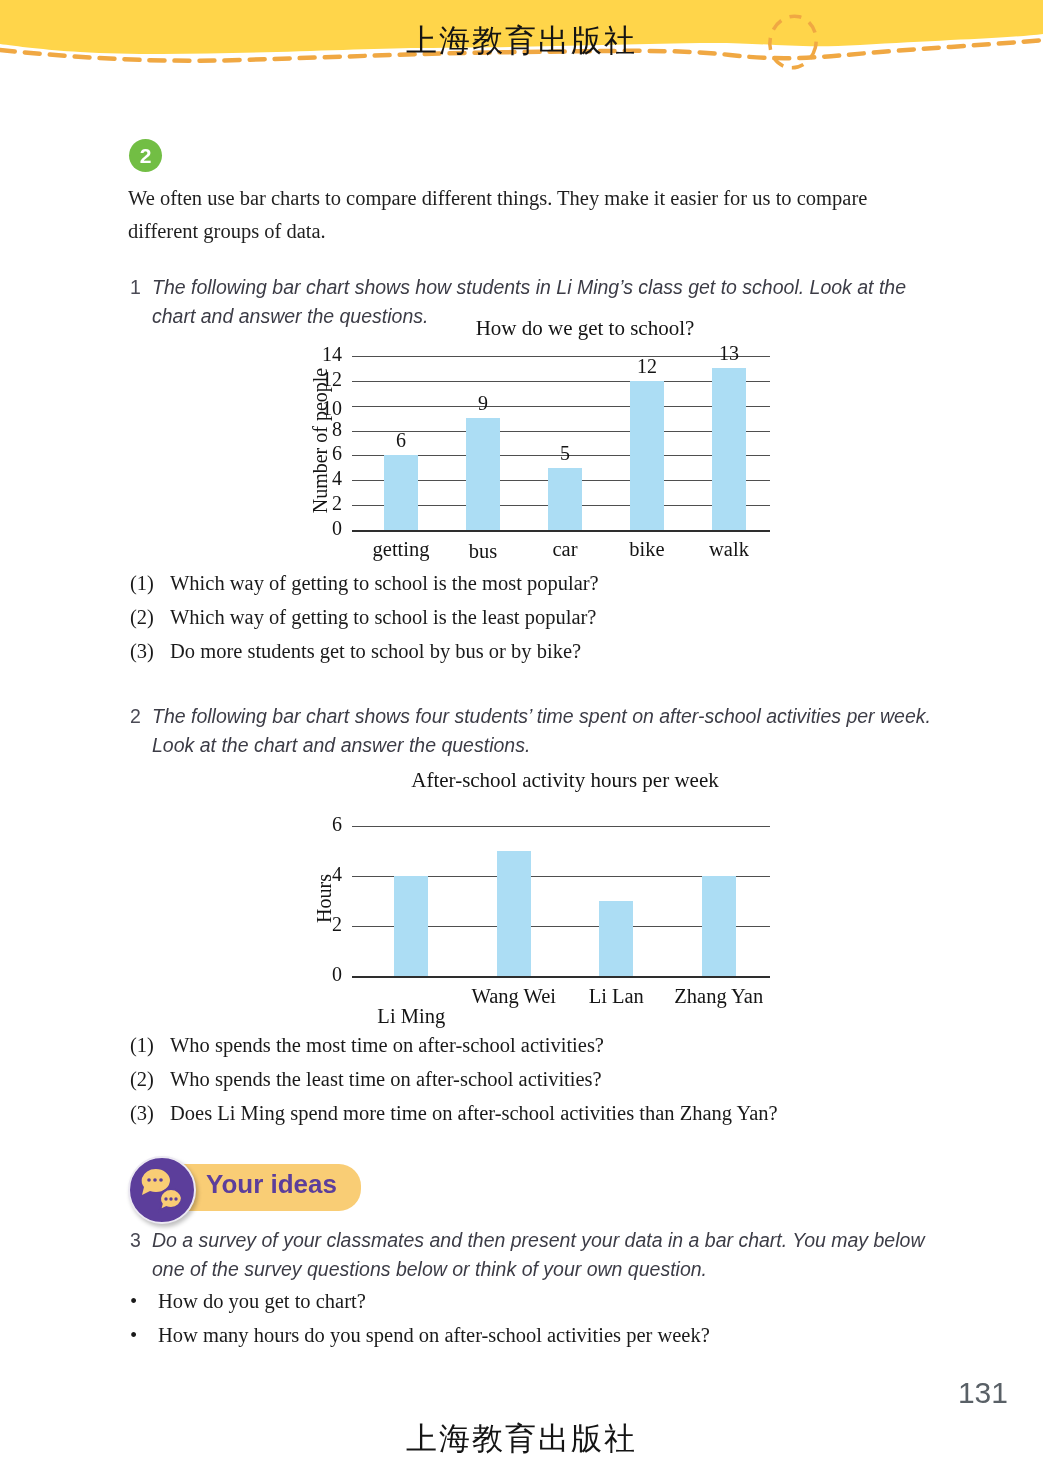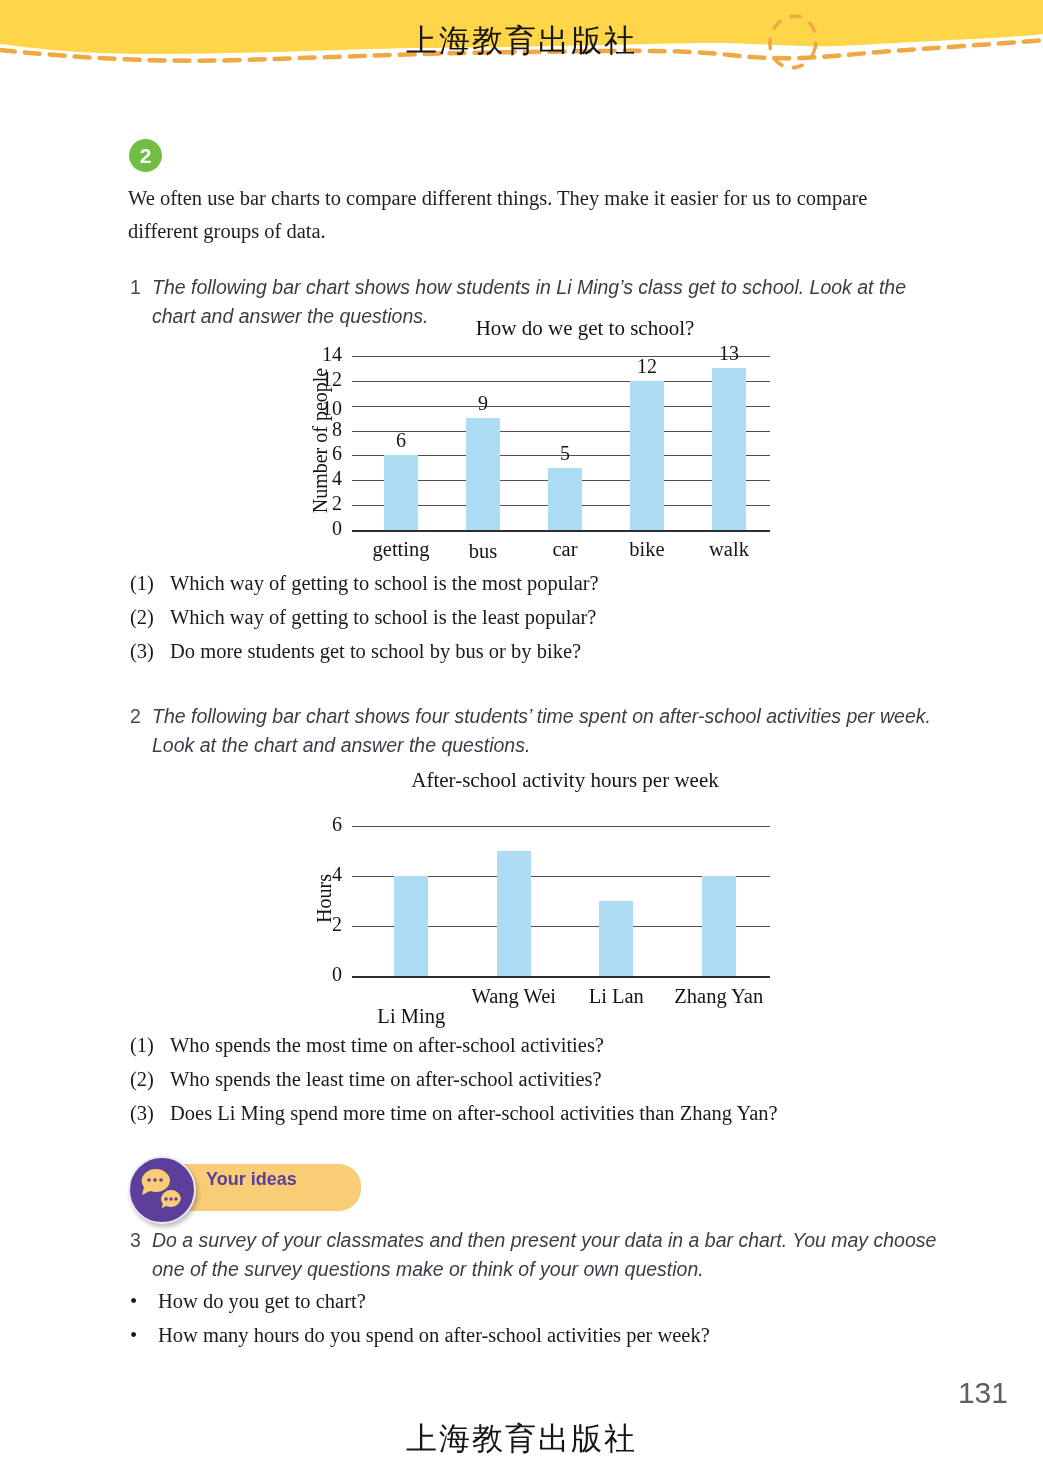--- a/index.html
+++ b/index.html
@@ -35,21 +35,21 @@
   .value-label{position:absolute;width:60px;text-align:center;font-size:20px;color:#141414;}
   .cat-label{position:absolute;width:120px;text-align:center;font-size:20.5px;color:#141414;}
   
   .q-row{position:absolute;left:130px;display:flex;font-size:20.5px;color:#1a1a1a;}
   .q-num{width:40px;flex:none;}
   
   .idea-badge{position:absolute;left:128px;top:1156px;width:240px;height:68px;}
   .idea-pill{position:absolute;left:28px;top:8px;width:205px;height:47px;background:#F9CD75;
         border-radius:16px 22px 22px 16px;}
   .idea-label{position:absolute;left:78px;top:13px;font-family:"Liberation Sans",sans-serif;
-        font-weight:bold;font-size:18px;color:#5C3E9B;}
+        font-weight:bold;font-size:26px;color:#5C3E9B;}
   .idea-circle{position:absolute;left:0;top:0;width:64px;height:64px;border-radius:50%;
         background:#5C3E9B;border:2px solid #ece9f2;box-shadow:2px 3px 4px rgba(0,0,0,0.25);}
   
   .bullet-row{position:absolute;left:130px;display:flex;font-size:20.5px;color:#1a1a1a;}
   .bullet-dot{width:28px;flex:none;}
   .page-num{position:absolute;left:948px;top:1376px;width:60px;text-align:right;
         font-family:"Liberation Sans",sans-serif;font-size:30px;color:#596066;}
   .footer-title{position:absolute;left:0;top:1418px;width:1043px;text-align:center;
         font-family:"Liberation Serif",serif;font-size:31px;letter-spacing:2px;color:#141414;}
 </style>
@@ -179,21 +179,21 @@
         <path fill="#F9CD75" stroke="#5C3E9B" stroke-width="2.2" d="M30,40 a11,10 0 0 1 11,-9 a11,10 0 0 1 11,9 a11,10 0 0 1 -11,10 c-1.6,0 -3.2,-0.3 -4.6,-0.8 l-6.4,3 l1.6,-6.2 a10,9 0 0 1 -1.6,-6 z"></path>
         <circle cx="36" cy="41" r="1.7" fill="#5C3E9B"></circle>
         <circle cx="41" cy="41" r="1.7" fill="#5C3E9B"></circle>
         <circle cx="46" cy="41" r="1.7" fill="#5C3E9B"></circle>
       </svg>
     </div>
   </div>
 
   <div class="exercise" style="left:130px;top:1226px;">
     <div class="ex-num">3</div>
-    <div class="ex-text">Do a survey of your classmates and then present your data in a bar chart. You may choose one of the survey questions make or think of your own question.</div>
+    <div class="ex-text">Do a survey of your classmates and then present your data in a bar chart. You may below one of the survey questions below or think of your own question.</div>
   </div>
 
   <div class="bullet-row" style="top:1290px;">
     <span class="bullet-dot">•</span>
     <span>How do you get to chart?</span>
   </div>
   <div class="bullet-row" style="top:1324px;">
     <span class="bullet-dot">•</span>
     <span>How many hours do you spend on after-school activities per week?</span>
   </div>

